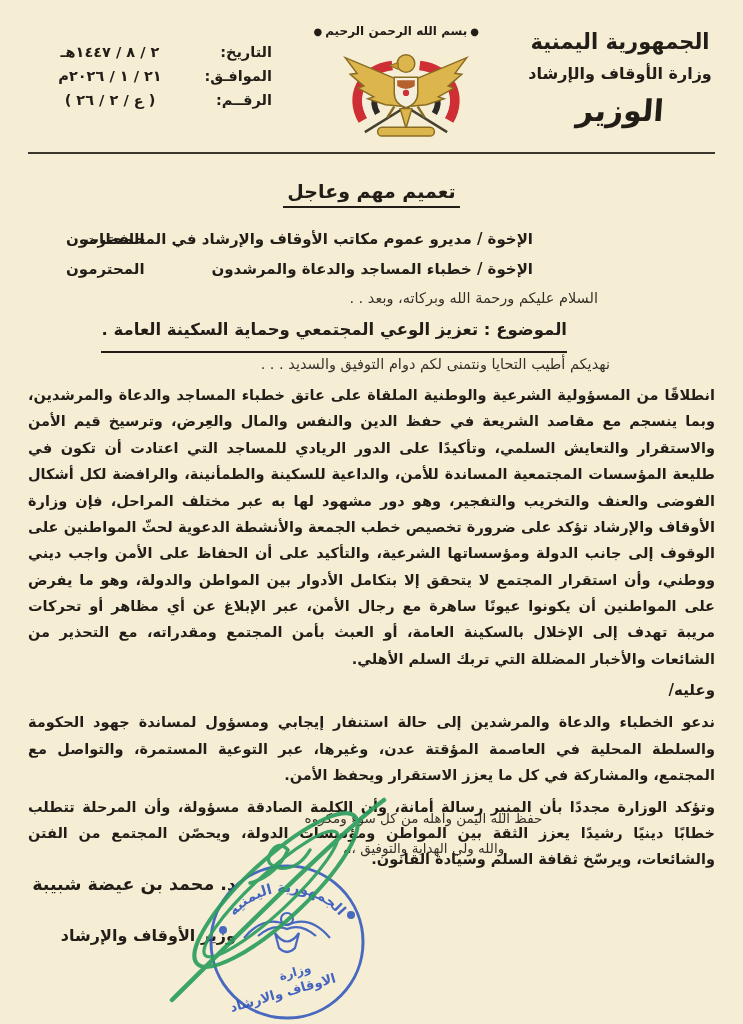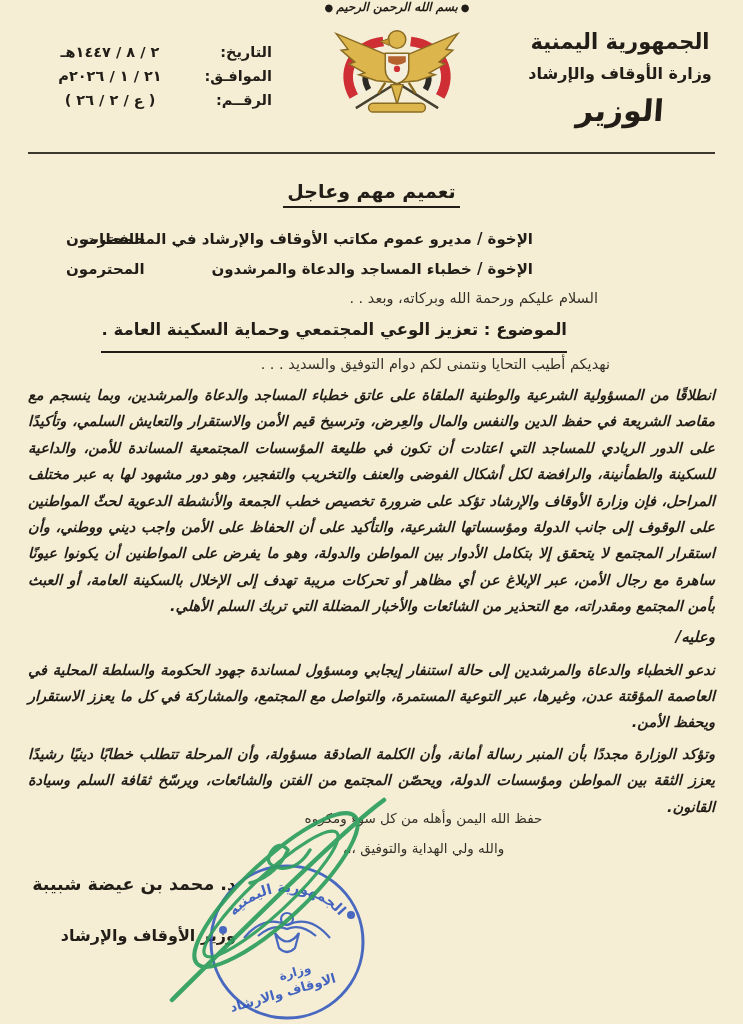--- a/index.html
+++ b/index.html
@@ -5,21 +5,21 @@
   html,body{margin:0;padding:0;}
   body{background:#e8e2cc;font-family:"DejaVu Sans",sans-serif;}
   .page{position:relative;width:743px;height:1024px;margin:0 auto;background:#f5eed5;color:#221e17;overflow:hidden;direction:rtl;}
 
   
   .hdr-right{position:absolute;top:30px;right:8px;width:230px;text-align:center;}
   .republic{font-size:21px;font-weight:bold;letter-spacing:-1px;transform:scaleY(1.05);}
   .ministry{font-size:16px;font-weight:bold;margin-top:10px;letter-spacing:-0.5px;}
   .minister{font-size:30px;font-weight:600;margin-top:10px;transform:skewX(-4deg);}
 
-  .hdr-center{position:absolute;top:0;left:312px;width:170px;text-align:center;font-style:italic;}
+  .hdr-center{position:absolute;top:24px;left:312px;width:170px;text-align:right;}
   .bismillah{font-size:12px;font-weight:bold;white-space:nowrap;letter-spacing:-0.5px;}
   .bismillah .dot{font-size:10px;vertical-align:middle;padding:0 3px;}
   .emblem{margin-top:4px;}
 
   .hdr-left{position:absolute;top:44px;left:20px;width:252px;}
   .fld{display:flex;align-items:flex-end;margin-bottom:8px;font-size:14.5px;font-weight:bold;}
   .fld .lbl{width:72px;flex:none;}
   .fld .val{flex:1;text-align:center;white-space:nowrap;}
   .fld .dots{flex:1;border-bottom:2px dotted #6a6354;height:13px;margin-right:4px;}
 
@@ -34,21 +34,21 @@
   .addr-row .hon{position:absolute;left:38px;}
   .addr-1{top:230px;}
   .addr-2{top:260px;}
 
   .salutation{position:absolute;top:290px;right:145px;font-size:14.5px;font-weight:500;opacity:.92;}
   .subject-wrap{position:absolute;top:320px;right:176px;}
   .subject{display:inline-block;font-size:16.5px;font-weight:bold;border-bottom:2px solid #221e17;padding-bottom:12px;}
   .greeting{position:absolute;top:356px;right:133px;font-size:14.5px;font-weight:500;opacity:.92;}
 
   
-  .body-block{position:absolute;top:382px;right:28px;left:28px;font-size:14.5px;font-weight:bold;line-height:1.82;font-style:italic;}
+  .body-block{position:absolute;top:382px;right:28px;left:28px;font-size:14.5px;font-weight:bold;line-height:1.82;}
   .body-block p{margin:0;text-align:justify;text-align-last:right;}
   .therefore{margin:4px 0 2px;font-size:15px;}
   .body-block p + p{margin-top:5px;}
 
   
   .closing{position:absolute;top:810px;right:0;left:0;text-align:center;transform:translateX(52px);font-size:13.5px;font-weight:500;opacity:.92;}
   .closing div + div{margin-top:14px;}
 
   .sig-block{position:absolute;top:874px;left:14px;width:222px;font-weight:bold;}
   .sig-name{font-size:17.5px;}

